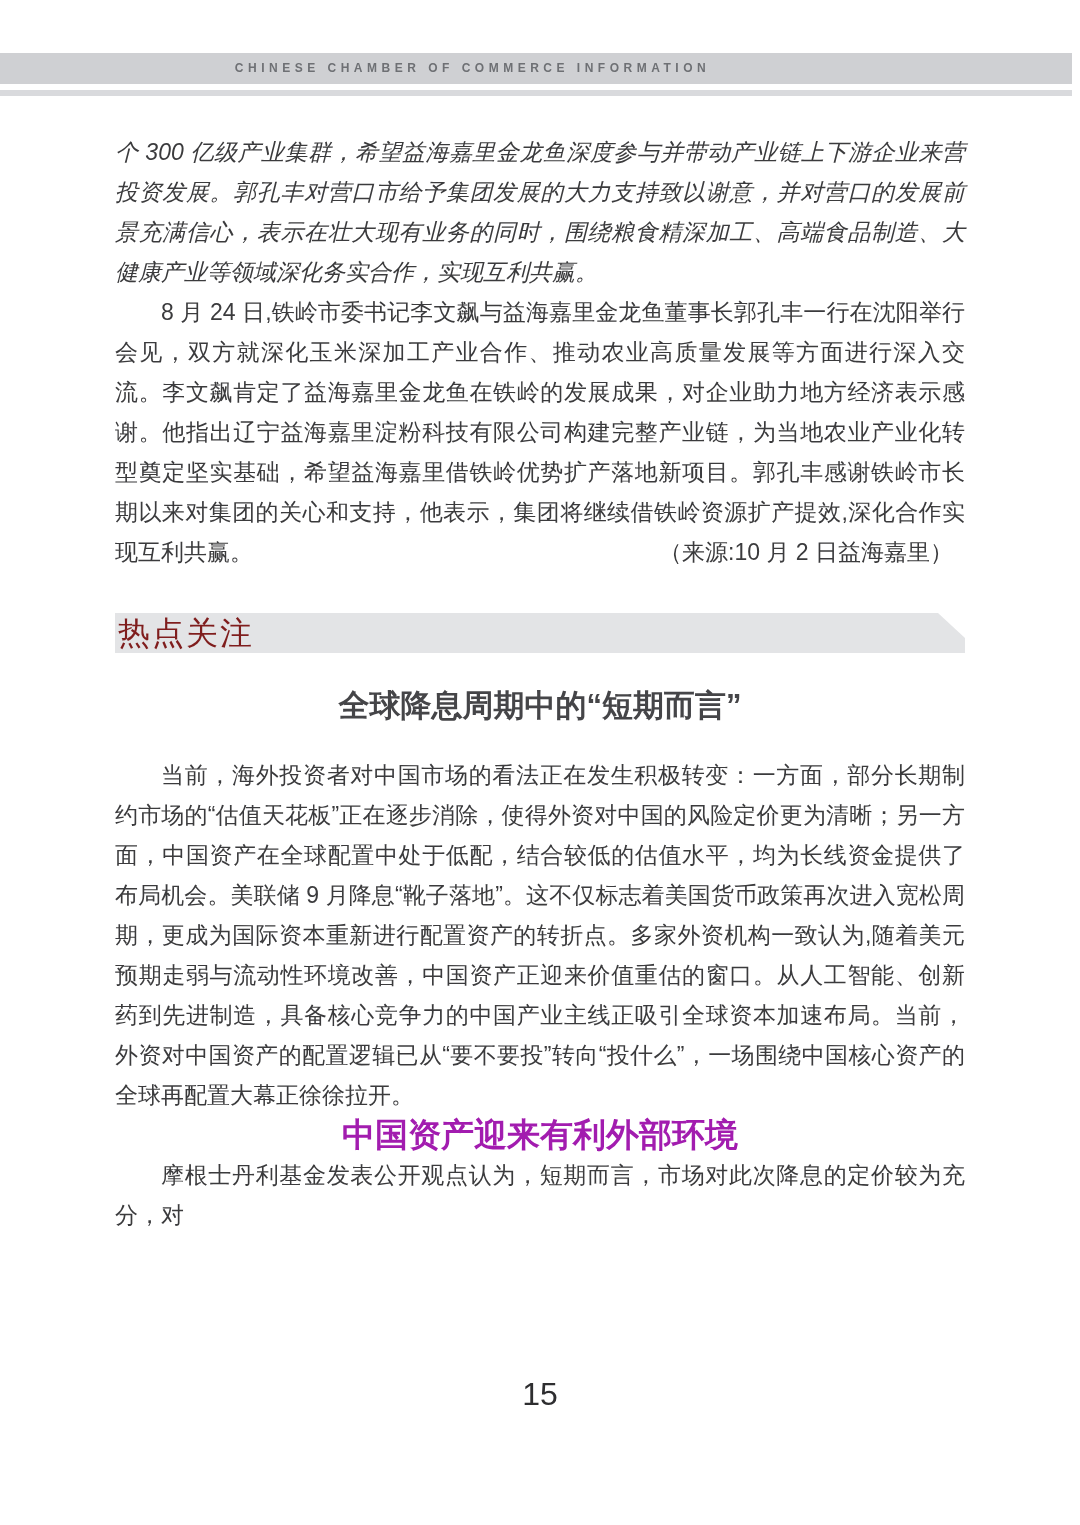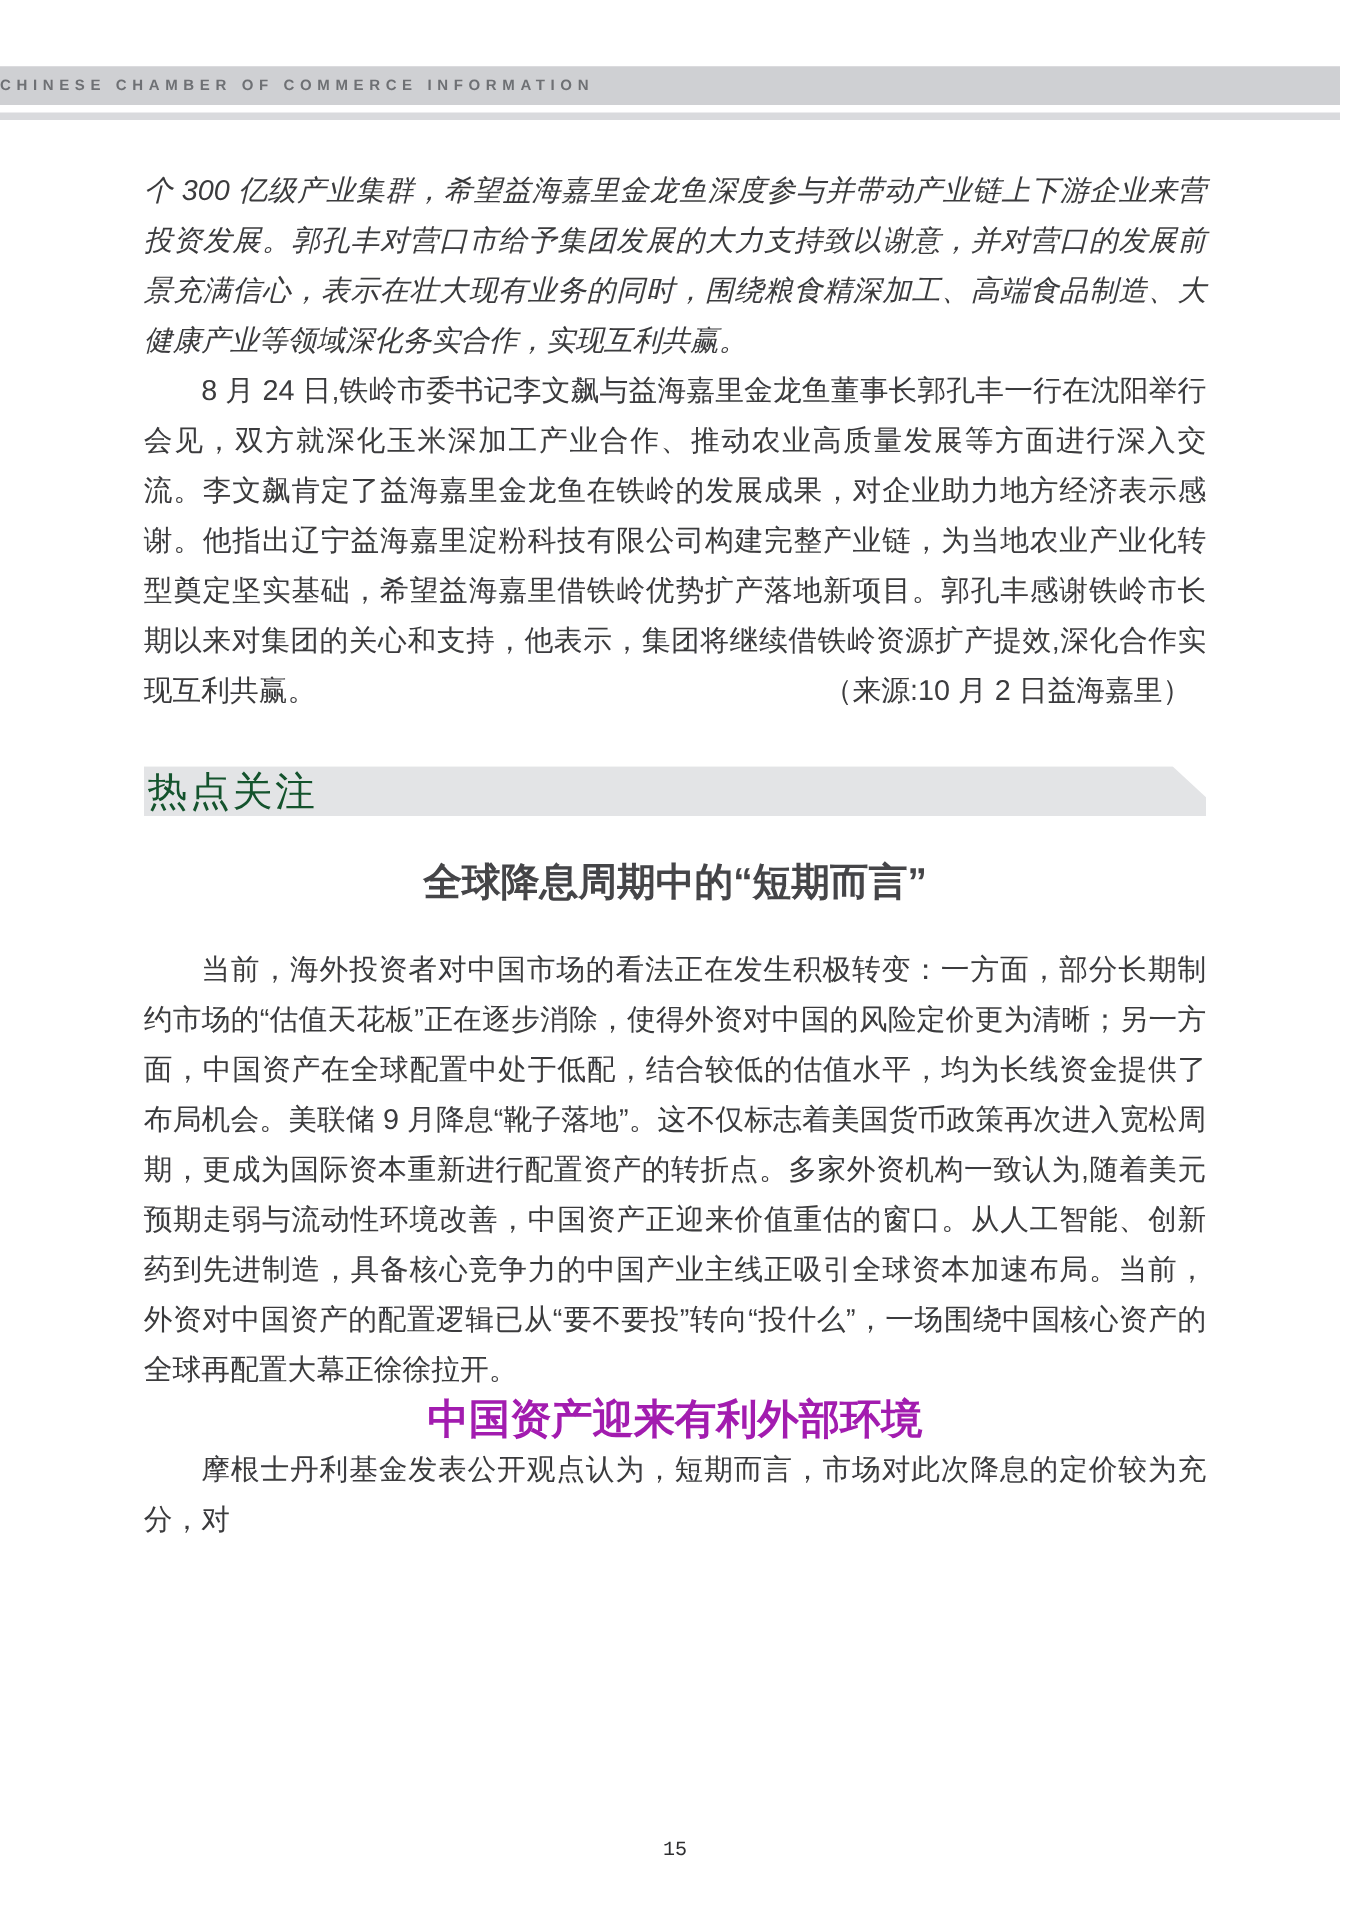--- a/index.html
+++ b/index.html
@@ -23,21 +23,21 @@
   .banner {
     position: absolute;
     top: 53px;
     left: 0;
     width: 1072px;
     height: 31px;
     background: #cfd0d3;
   }
   .banner-text {
     display: block;
-    text-align: left;
+    text-align: center;
     padding-right: 127px;
     line-height: 31px;
     font-size: 12px;
     font-weight: bold;
     letter-spacing: 4.5px;
     color: #6e7074;
     white-space: nowrap;
   }
   .banner-rule {
     position: absolute;
@@ -83,21 +83,21 @@
     margin-top: 41px;
     height: 40px;
     background: #e3e4e6;
     clip-path: polygon(0 0, calc(100% - 27px) 0, 100% 25px, 100% 100%, 0 100%);
   }
   .section-label {
     display: inline-block;
     font-family: "Liberation Serif", serif;
     font-size: 32px;
     line-height: 40px;
-    color: #14532d;
+    color: #7f1d1d;
     padding-left: 3px;
     letter-spacing: 2px;
   }
   
   .article-title {
     margin: 30px 0 26px 0;
     text-align: center;
     text-indent: 0;
     font-size: 31px;
     font-weight: bold;
@@ -108,26 +108,26 @@
     text-align: center;
     text-indent: 0;
     font-weight: bold;
     font-size: 33px;
     line-height: 40px;
     color: #a21caf;
   }
   
   .page-number {
     position: absolute;
-    top: 1471px;
+    top: 1376px;
     left: 0;
     width: 100%;
     text-align: center;
-    font-family: Liberation Mono, monospace;
-    font-size: 16px;
+    font-family: Liberation Sans, sans-serif;
+    font-size: 32px;
     color: #2e2e30;
   }
 </style>
 </head>
 <body>
 
 <div class="page">
 
   <div class="banner">
     <span class="banner-text">CHINESE CHAMBER OF COMMERCE INFORMATION</span>

